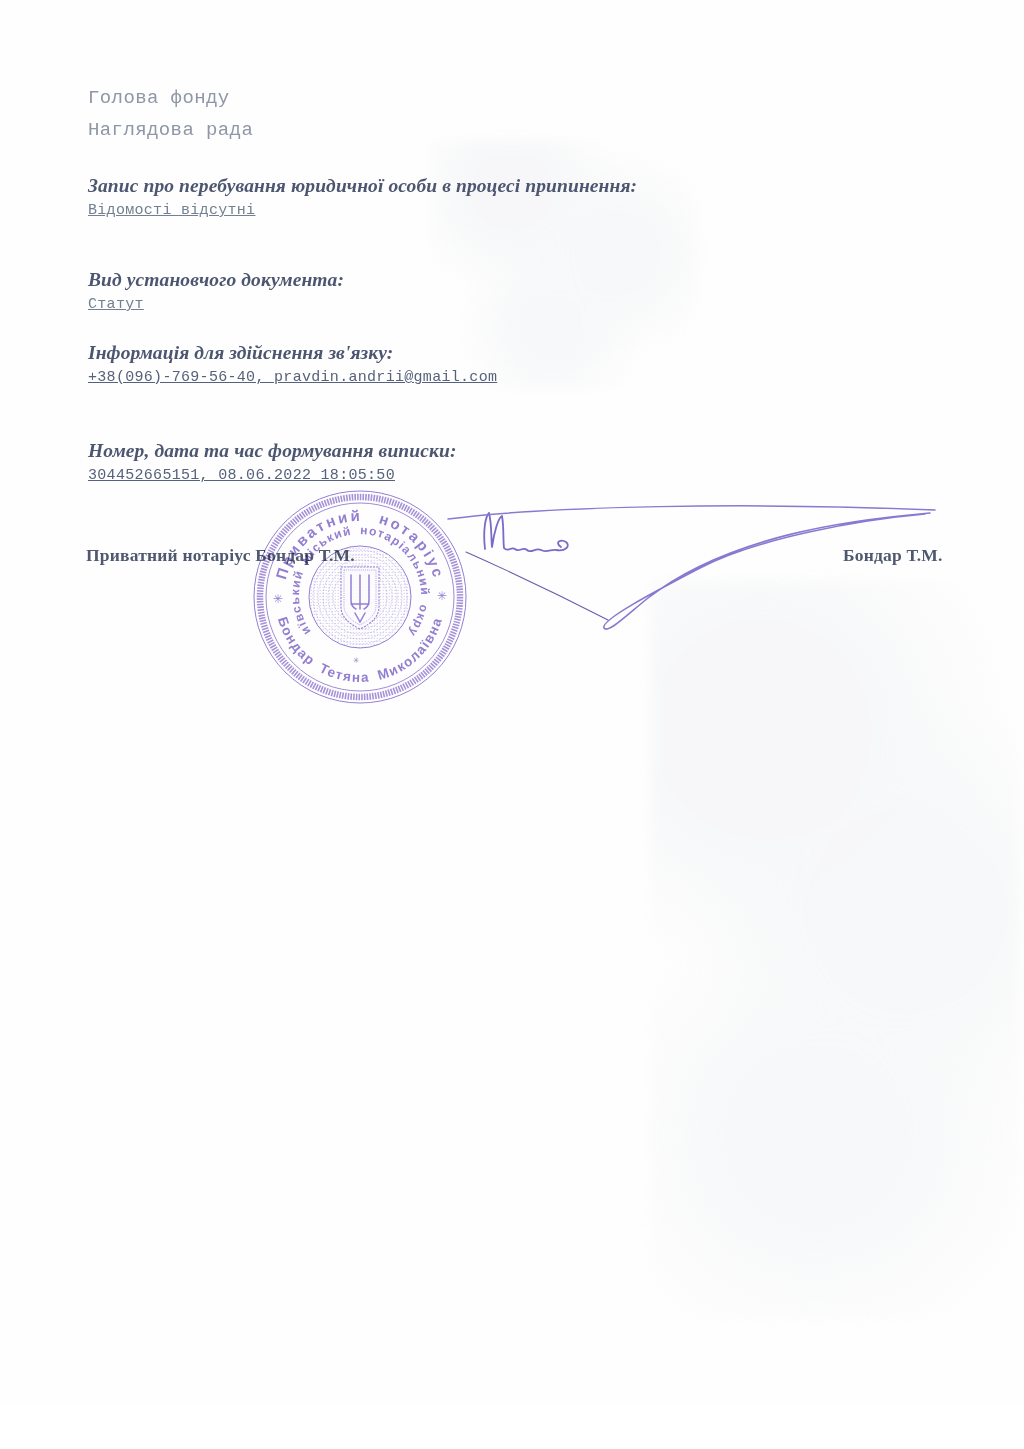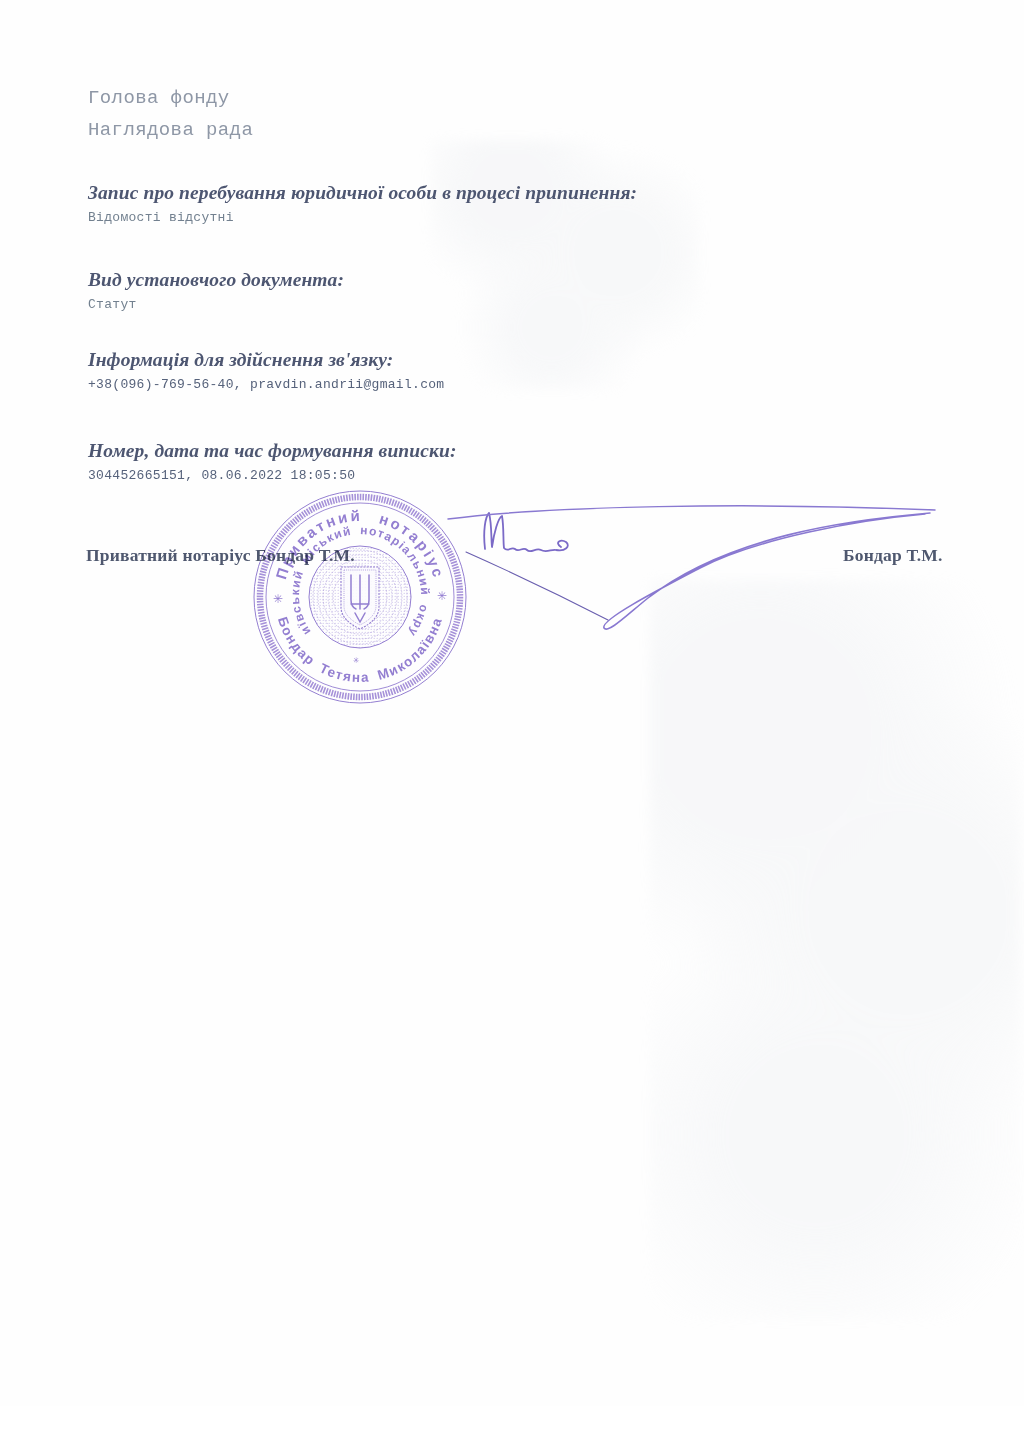--- a/index.html
+++ b/index.html
@@ -35,24 +35,25 @@
   .field{position:absolute;left:88px;}
   .field .label{
     font-family:"Liberation Serif", serif;
     font-weight:bold;font-style:italic;
     font-size:19.5px;line-height:23px;
     color:#4d5671;
     letter-spacing:.1px;
   }
   .field .value{
     font-family:"Liberation Mono", monospace;
-    font-size:13px;line-height:24px;
+    font-size:15px;line-height:24px;
     margin-top:2px;
     letter-spacing:.3px;
     white-space:pre;
+    text-decoration:underline;
   }
   .v-muted{color:#72808f;}
   .v-blue{color:#56627b;}
   .sig-label{
     position:absolute;
     font-family:"Liberation Serif", serif;
     font-weight:bold;
     font-size:17.5px;
     color:#4f586f;
     letter-spacing:.2px;
@@ -78,31 +79,31 @@
 <body>
 
 <div class="page">
 
   <div class="ghost ghost1"></div>
   <div class="ghost ghost2"></div>
 
   <div class="official" style="top:86px;">Голова фонду</div>
   <div class="official" style="top:110px;margin-top:8px;">Наглядова рада</div>
 
-  <div class="field" style="top:174px;margin-top:7px;">
+  <div class="field" style="top:174px;">
     <div class="label">Запис про перебування юридичної особи в процесі припинення:</div>
     <div class="value v-muted">Відомості відсутні</div>
   </div>
 
   <div class="field" style="top:268px;">
     <div class="label">Вид установчого документа:</div>
     <div class="value v-muted">Статут</div>
   </div>
 
-  <div class="field" style="top:348px;">
+  <div class="field" style="top:341px;">
     <div class="label">Інформація для здійснення зв'язку:</div>
     <div class="value v-blue">+38(096)-769-56-40, pravdin.andrii@gmail.com</div>
   </div>
 
   <div class="field" style="top:439px;">
     <div class="label">Номер, дата та час формування виписки:</div>
     <div class="value v-blue">304452665151, 08.06.2022 18:05:50</div>
   </div>
 
   <div class="sig-label sig-left">Приватний нотаріус Бондар Т.М.</div>

